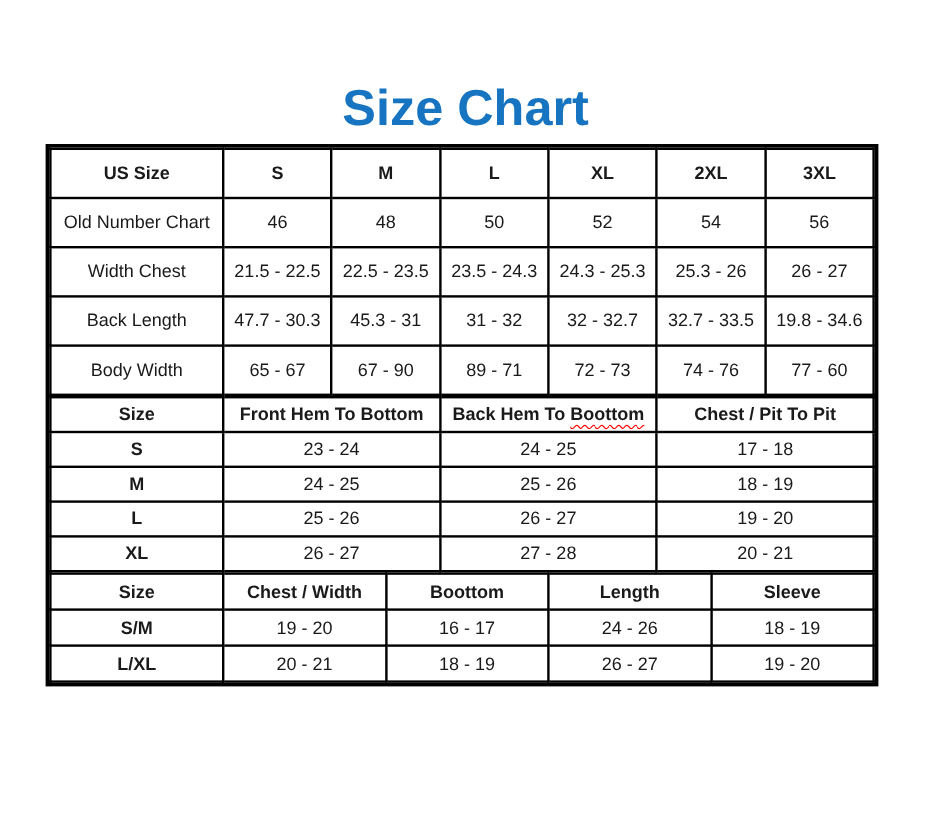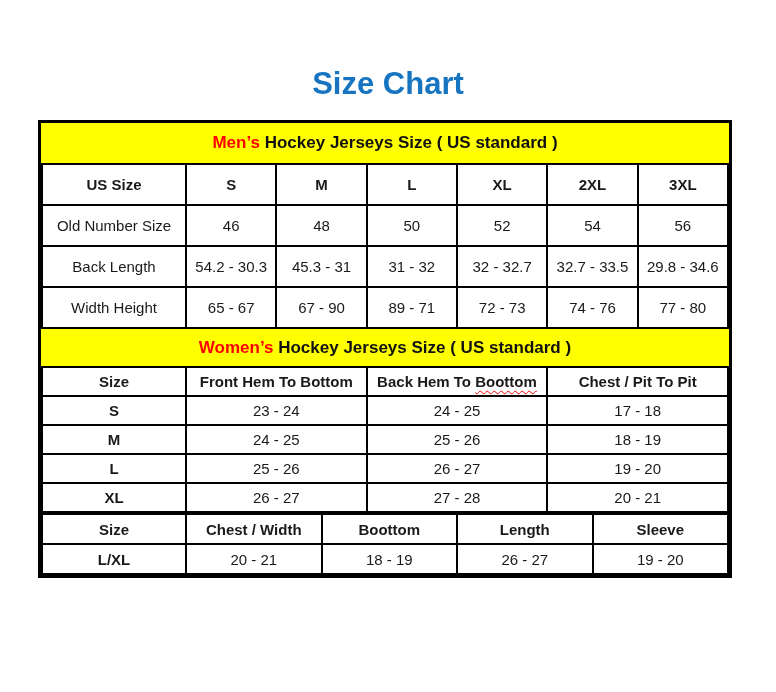--- a/index.html
+++ b/index.html
@@ -2,21 +2,21 @@
 <html style="--title-blue: #1674c1; --banner-yellow: #ffff00; --accent-red: #ff0000; --border-black: #000000;"><head>
 <meta charset="utf-8">
 <style>
   html,body{margin:0;padding:0;background:#ffffff;}
   .sheet{
     position:relative;width:776px;height:692px;background:#fff;
     font-family:"Liberation Sans",sans-serif;color:#1a1a1a;overflow:hidden;
   }
   .title{
     position:absolute;top:66px;left:0;width:100%;margin:0;
-    text-align:center;font-size:31px;font-weight:700;
+    text-align:center;font-size:42px;font-weight:700;
     color:var(--title-blue,#1674c1);
   }
   .chart-wrap{
     position:absolute;left:38px;top:120px;width:694px;
     border:3px solid var(--border-black,#000);
     box-sizing:border-box;background:#fff;
   }
   .banner{
     background:var(--banner-yellow,#ffff00);
     text-align:center;font-weight:700;font-size:17px;color:#111;
@@ -52,21 +52,20 @@
 </style>
 </head>
 <body>
 
 <div class="sheet">
 
   <h1 class="title">Size Chart</h1>
 
   <div class="chart-wrap">
 
-    <div class="banner men"><span class="hl">Men’s</span><span> Hockey Jerseys Size ( US standard )</span></div>
 
     <table class="grid men">
       <colgroup>
           <col class="c-label">
           <col>
           <col>
           <col>
           <col>
           <col>
           <col>
@@ -77,50 +76,58 @@
           <th>S</th>
           <th>M</th>
           <th>L</th>
           <th>XL</th>
           <th>2XL</th>
           <th>3XL</th>
         </tr>
       </thead>
       <tbody>
         <tr>
-          <td>Old Number Size</td>
+          <td>Old Number Chart</td>
           <td>46</td>
           <td>48</td>
           <td>50</td>
           <td>52</td>
           <td>54</td>
           <td>56</td>
         </tr>
         <tr>
+          <td>Width Chest</td>
+          <td>21.5 - 22.5</td>
+          <td>22.5 - 23.5</td>
+          <td>23.5 - 24.3</td>
+          <td>24.3 - 25.3</td>
+          <td>25.3 - 26</td>
+          <td>26 - 27</td>
+        </tr>
+        <tr>
           <td>Back Length</td>
-          <td>54.2 - 30.3</td>
+          <td>47.7 - 30.3</td>
           <td>45.3 - 31</td>
           <td>31 - 32</td>
           <td>32 - 32.7</td>
           <td>32.7 - 33.5</td>
-          <td>29.8 - 34.6</td>
-        </tr>
-        <tr>
-          <td>Width Height</td>
+          <td>19.8 - 34.6</td>
+        </tr>
+        <tr>
+          <td>Body Width</td>
           <td>65 - 67</td>
           <td>67 - 90</td>
           <td>89 - 71</td>
           <td>72 - 73</td>
           <td>74 - 76</td>
-          <td>77 - 80</td>
+          <td>77 - 60</td>
         </tr>
       </tbody>
     </table>
 
-    <div class="banner women"><span class="hl">Women’s</span><span> Hockey Jerseys Size ( US standard )</span></div>
 
     <table class="grid women">
       <colgroup>
           <col class="c-label">
           <col>
           <col>
           <col>
         </colgroup>
       <thead>
         <tr>
@@ -171,20 +178,27 @@
         <tr>
           <th>Size</th>
           <th>Chest / Width</th>
           <th>Boottom</th>
           <th>Length</th>
           <th>Sleeve</th>
         </tr>
       </thead>
       <tbody>
         <tr>
+          <td>S/M</td>
+          <td>19 - 20</td>
+          <td>16 - 17</td>
+          <td>24 - 26</td>
+          <td>18 - 19</td>
+        </tr>
+        <tr>
           <td>L/XL</td>
           <td>20 - 21</td>
           <td>18 - 19</td>
           <td>26 - 27</td>
           <td>19 - 20</td>
         </tr>
       </tbody>
     </table>
 
   </div>

